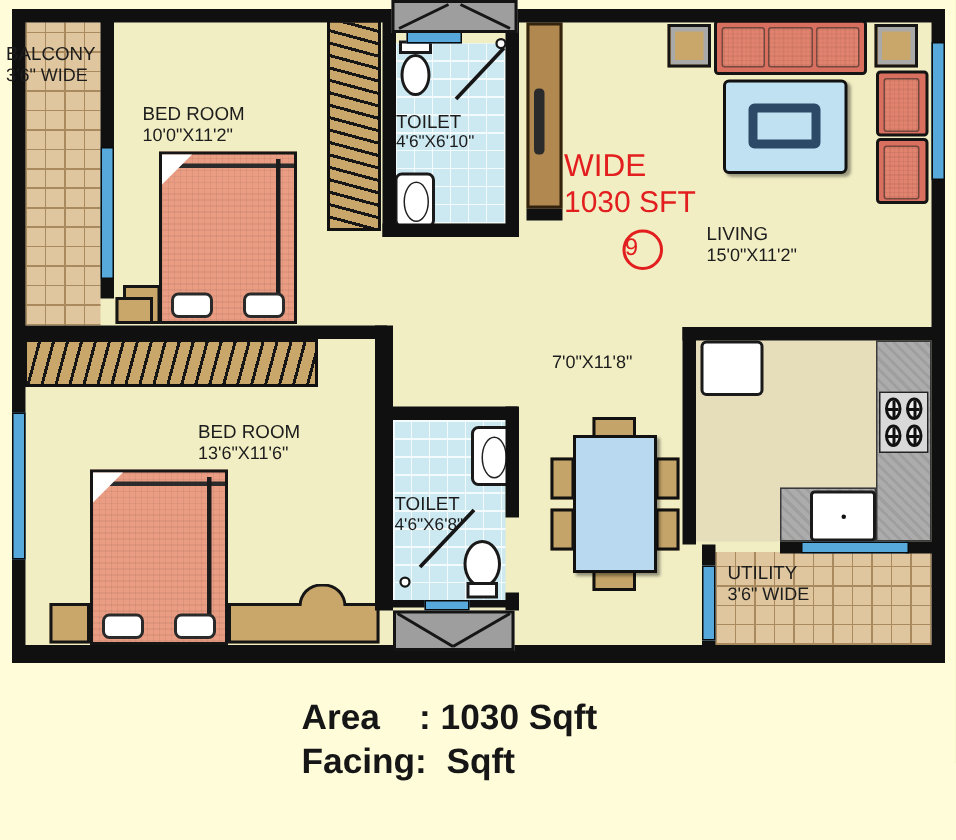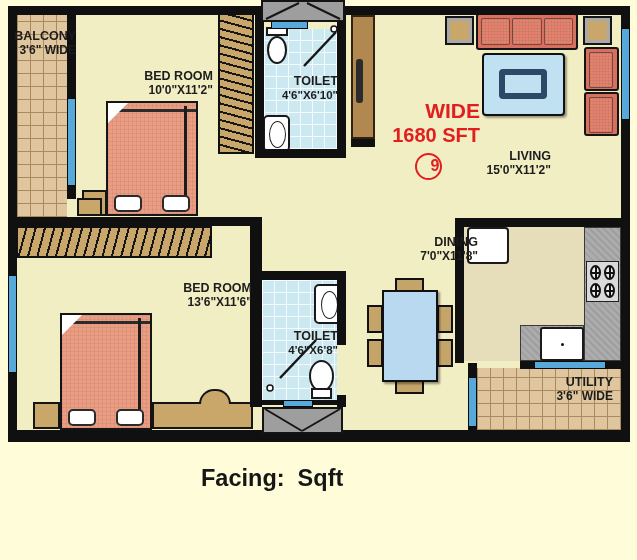--- a/index.html
+++ b/index.html
@@ -19,21 +19,21 @@
   .hatchV{position:absolute;background:#C9A76B;border:2px solid #111;box-sizing:border-box;
     background-image:repeating-linear-gradient(15deg,transparent 0 6px,#161616 6px 8px)}
   .hatchH{position:absolute;background:#C9A76B;border:2px solid #111;box-sizing:border-box;
     background-image:repeating-linear-gradient(105deg,transparent 0 7px,#161616 7px 9px)}
   .wood{position:absolute;background:#C9A76B;border:2px solid #151515;box-sizing:border-box}
   .bed{position:absolute;border:2px solid #151515;box-sizing:border-box;background:#EA9D83;
     background-image:repeating-linear-gradient(0deg,rgba(0,0,0,.05) 0 1px,transparent 1px 4px),
     repeating-linear-gradient(90deg,rgba(0,0,0,.05) 0 1px,transparent 1px 4px)}
   .pillow{position:absolute;background:#fff;border:2px solid #2a2a2a;border-radius:5px;box-sizing:border-box}
   .fixw{position:absolute;background:#fff;border:2px solid #1a1a1a;box-sizing:border-box}
-  .lbl{position:absolute;font-weight:bold;color:#1c1c1c;text-align:right;line-height:1.16;font-size:12.5px;white-space:nowrap}
+  .lbl{position:absolute;font-weight:normal;color:#1c1c1c;text-align:left;line-height:1.16;font-size:12.5px;white-space:nowrap}
   .lbl .dims{font-size:12px}
   .gray{position:absolute;background:#9E9E9E;border:2px solid #141414;box-sizing:border-box}
   .counter{position:absolute;background:#ACACAC;border:1px solid #3a3a3a;box-sizing:border-box;
     background-image:repeating-linear-gradient(45deg,rgba(0,0,0,.08) 0 2px,transparent 2px 5px)}
   .burners{position:absolute;display:grid;grid-template-columns:1fr 1fr;grid-template-rows:1fr 1fr;gap:3px;padding:3px;background:#d9d9d9;border:1px solid #222;box-sizing:border-box}
   .burner{border:2px solid #111;border-radius:50%;background:
     linear-gradient(#111,#111) center/2px 100% no-repeat,
     linear-gradient(#111,#111) center/100% 2px no-repeat,#eee}
   .chair{position:absolute;background:#C4A468;border:2px solid #111;box-sizing:border-box}
   .sofa{position:absolute;background:#D96F5E;border:2px solid #141414;border-radius:3px;box-sizing:border-box}
@@ -184,44 +184,44 @@
     <div class="dims">3'6" WIDE</div>
   </div>
   <div class="lbl" style="left:95px;top:69px;width:118px">
     <div>BED ROOM</div>
     <div class="dims">10'0"X11'2"</div>
   </div>
   <div class="lbl" style="left:264px;top:74px;width:74px">
     <div>TOILET</div>
     <div class="dims" style="font-size:11.5px">4'6"X6'10"</div>
   </div>
-  <div class="lbl" style="left:441px;top:149px;width:110px">
+  <div class="lbl" style="left:471px;top:149px;width:110px">
     <div>LIVING</div>
     <div class="dims">15'0"X11'2"</div>
   </div>
   <div class="lbl" style="left:132px;top:281px;width:120px">
     <div>BED ROOM</div>
     <div class="dims">13'6"X11'6"</div>
   </div>
   <div class="lbl" style="left:263px;top:329px;width:75px">
     <div>TOILET</div>
     <div class="dims" style="font-size:11.5px">4'6"X6'8"</div>
   </div>
   <div class="lbl" style="left:368px;top:235px;width:110px">
-    <div>DINING</div>
     <div class="dims">7'0"X11'8"</div>
   </div>
   <div class="lbl" style="left:485px;top:375px;width:128px">
     <div>UTILITY</div>
     <div class="dims">3'6" WIDE</div>
   </div>
 
   <div class="lbl red" style="left:376px;top:99px;width:104px">
     <div style="font-size:21px;line-height:24px">WIDE</div>
-    <div style="font-size:20px;line-height:24px">1680 SFT</div>
+    <div style="font-size:20px;line-height:24px">1030 SFT</div>
     <div style="margin:6px auto 0;width:23px;height:23px;border:2.5px solid #E21E1E;border-radius:50%;font-size:16px;line-height:22px;box-sizing:content-box">9</div>
   </div>
 
 </div>
 
 <div class="abs" style="left:201px;top:464px">
+  <div class="info-line">Area    : 1030 Sqft</div>
   <div class="info-line">Facing:  Sqft</div>
 </div>
 
 </body></html>

